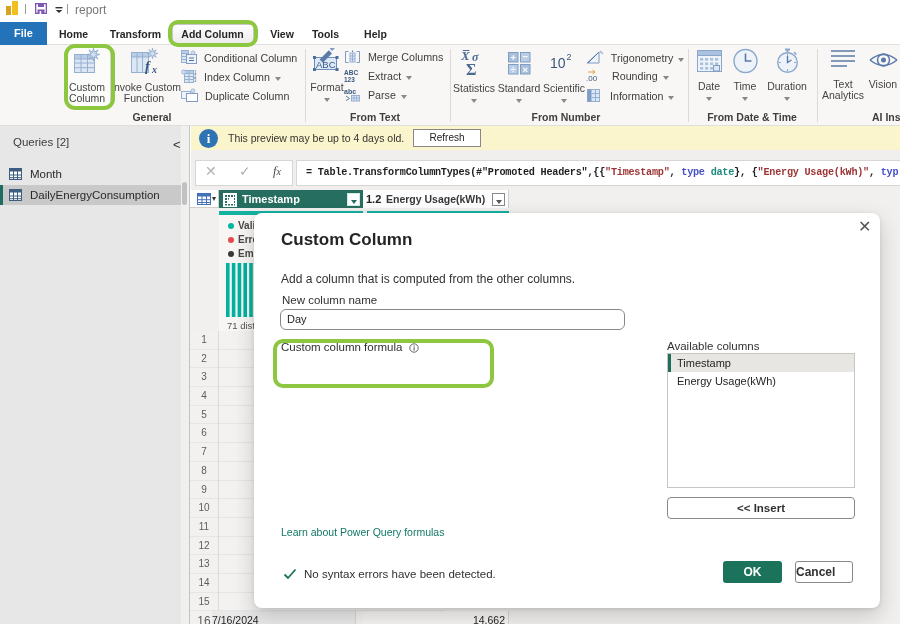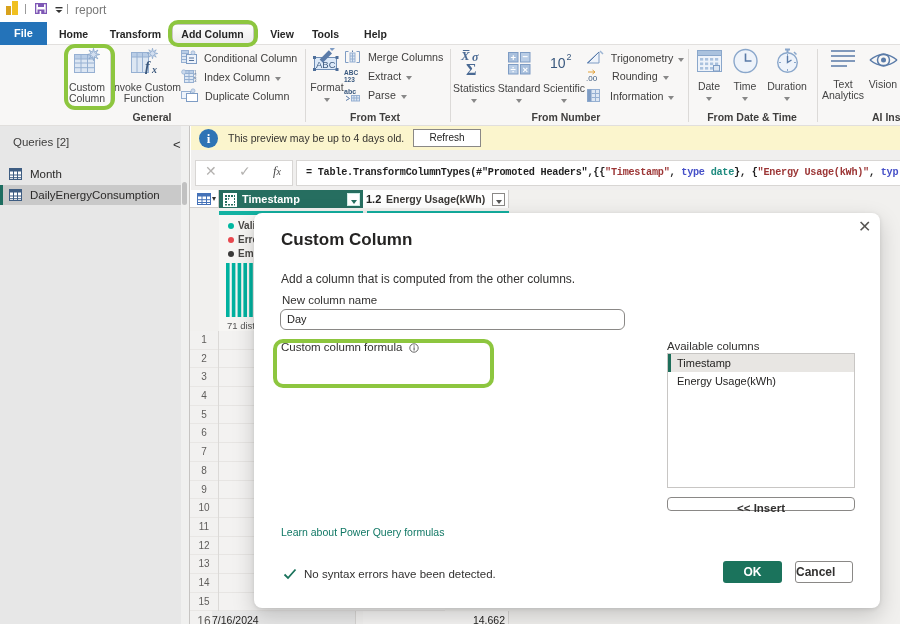--- a/index.html
+++ b/index.html
@@ -81,21 +81,21 @@
 #formulabox{position:absolute;left:26px;top:141px;width:381px;height:164px;border:1px solid #8a8886;background:#fff}
 #formulabox .code{position:absolute;left:4px;top:8px;font-family:"Liberation Mono",monospace;font-size:10.1px;font-weight:bold;color:#252423;letter-spacing:-0.2px}
 #formulabox .code .bk{background:#dcdcdc;outline:1px solid #c0c0c0}
 #fscroll{position:absolute;right:0;top:0;width:10px;height:162px;border-left:1px solid #bdbbb9;background:#fff}
 #fscroll .th{position:absolute;left:1px;top:1px;width:8px;height:17px;background:#8f8d8b}
 #fscroll .cap{position:absolute;left:0px;top:0px;width:10px;height:2px;background:#555}
 #availlbl{left:413px;top:127px}
 #listbox{position:absolute;left:413px;top:140px;width:188px;height:135px;border:1px solid #c8c6c4;background:#fff}
 .litem{position:absolute;left:0;width:186px;height:18px;font-size:11px;color:#252423;line-height:18px;padding-left:9px}
 .litem.sel{background:#e8e6e3;border-left:3px solid #1e6e5a;padding-left:6px}
-#insertbtn{position:absolute;left:413px;top:284px;width:188px;height:14px;border:1px solid #8a8886;border-radius:4px;background:#fff;font-size:11.5px;font-weight:bold;color:#323130;text-align:center;line-height:20px}
+#insertbtn{position:absolute;left:413px;top:284px;width:188px;height:22px;border:1px solid #8a8886;border-radius:4px;background:#fff;font-size:11.5px;font-weight:bold;color:#323130;text-align:center;line-height:20px}
 #learnlink{position:absolute;left:27px;top:313px;font-size:10.5px;color:#117865}
 #chkline{position:absolute;left:29px;top:355px;font-size:11.5px;color:#323130}
 #chkline svg{vertical-align:-2px;margin-right:7px}
 #okbtn{position:absolute;left:469px;top:348px;width:59px;height:22px;background:#1b735c;border-radius:3px;color:#fff;font-size:12px;font-weight:bold;text-align:center;line-height:22px}
 #cancelbtn{position:absolute;left:541px;top:348px;width:58px;height:22px;background:#fff;border:1px solid #8a8886;border-radius:3px;color:#323130;font-size:12px;font-weight:bold;text-align:left;line-height:20px}
 </style>
 </head>
 <body>
 <div id="app">
 

